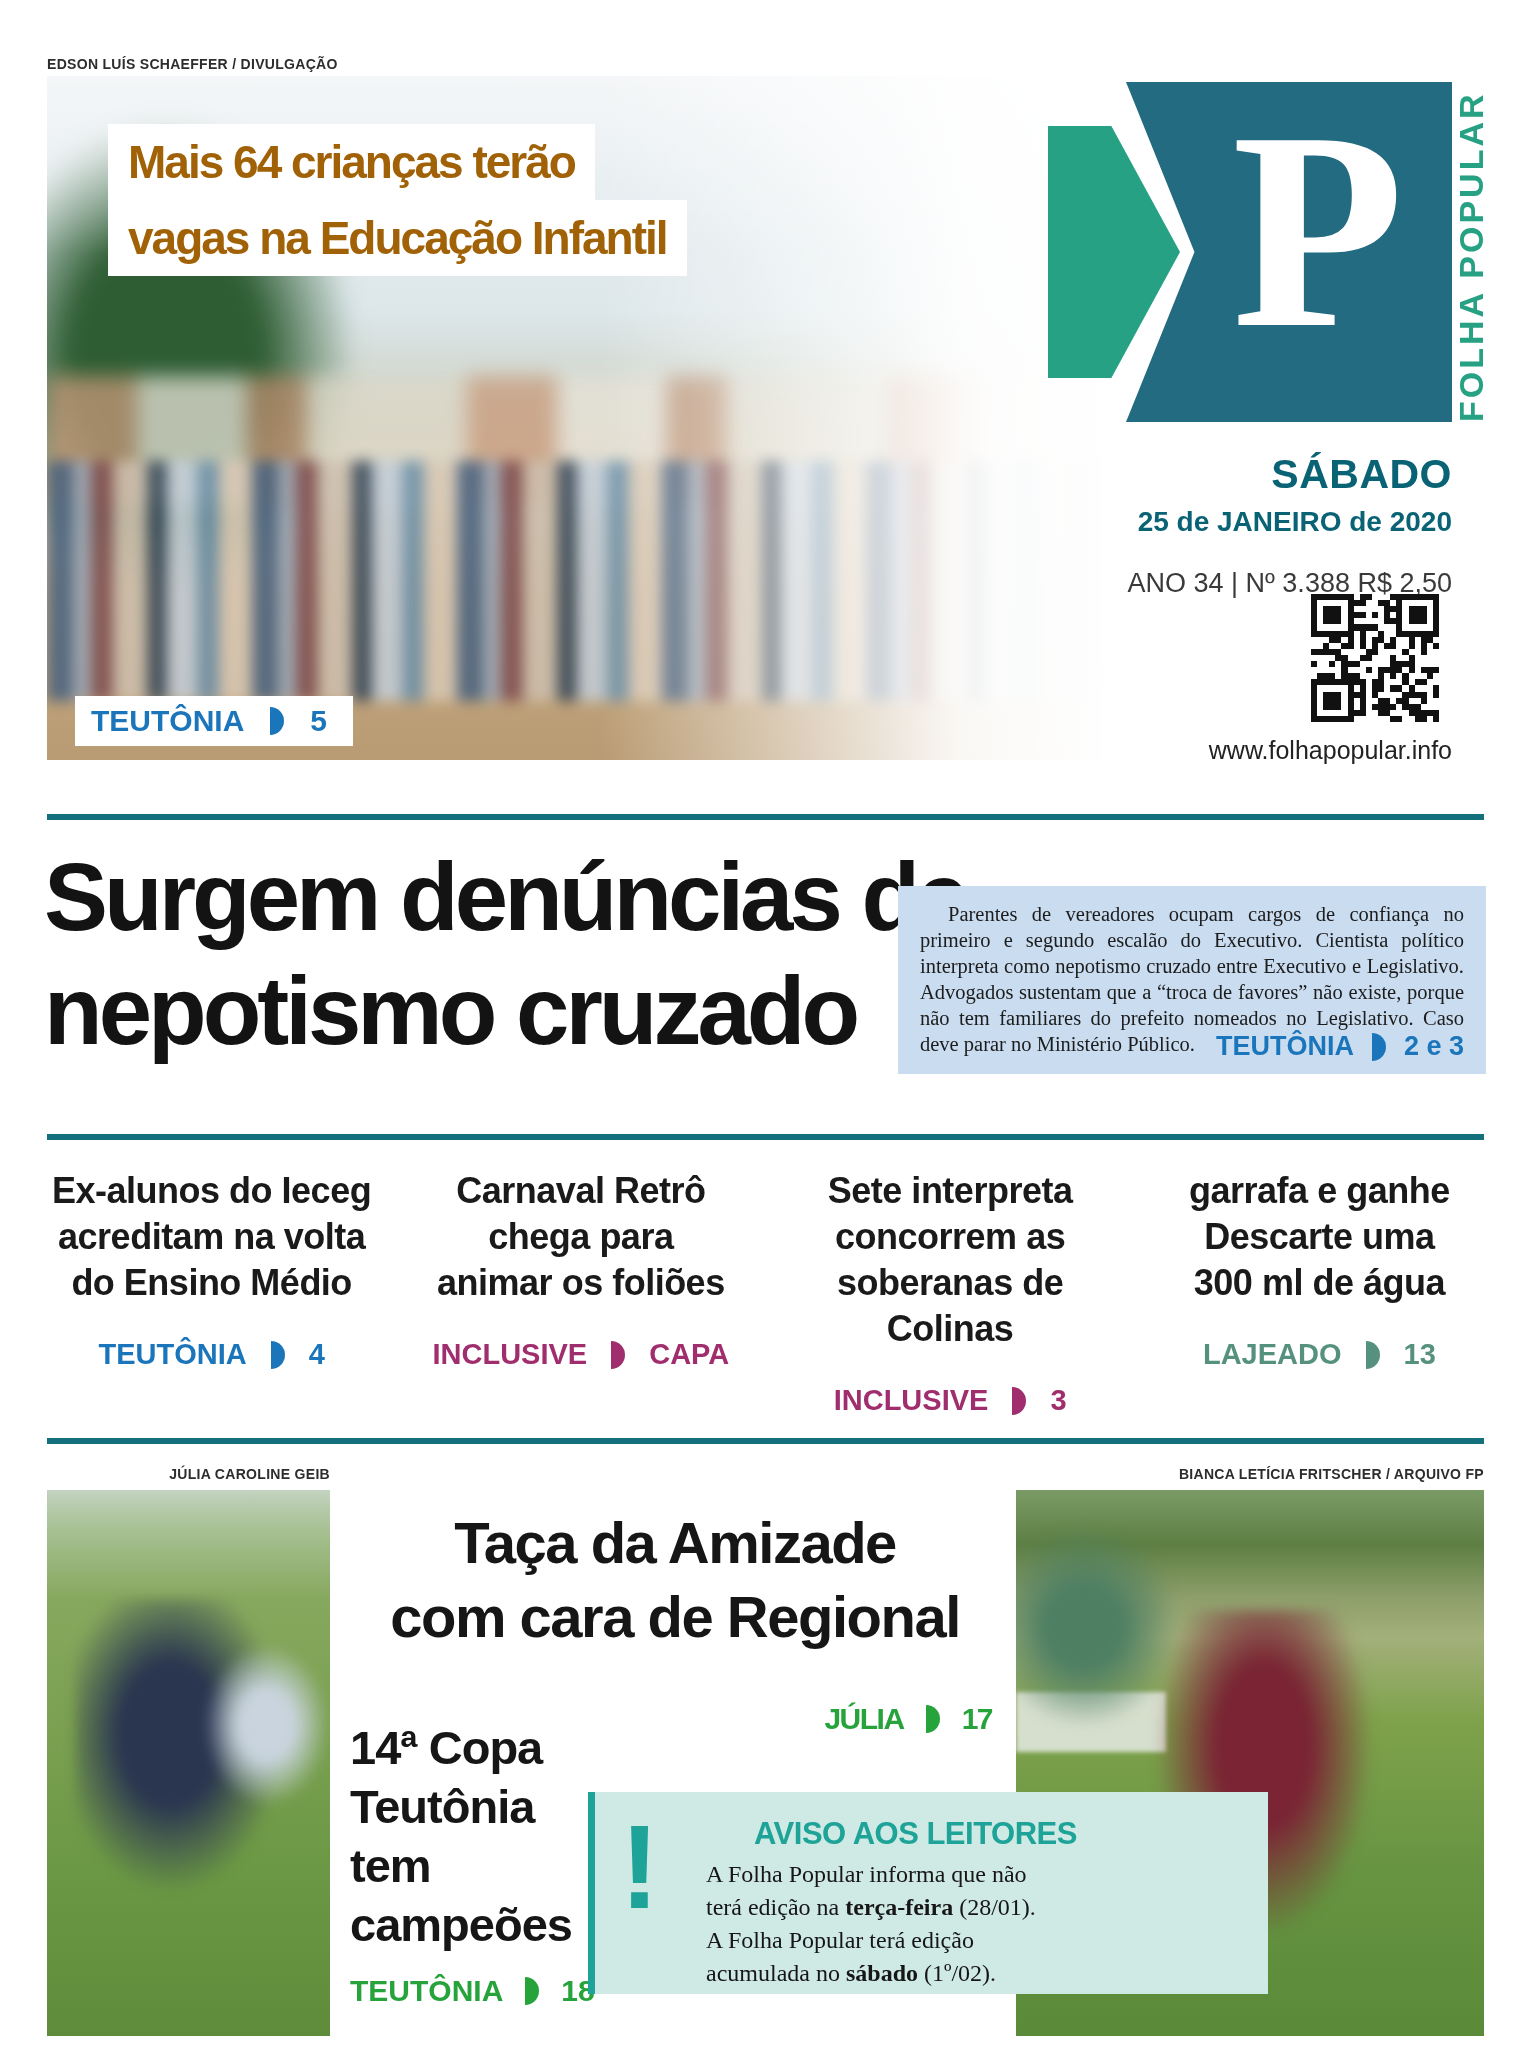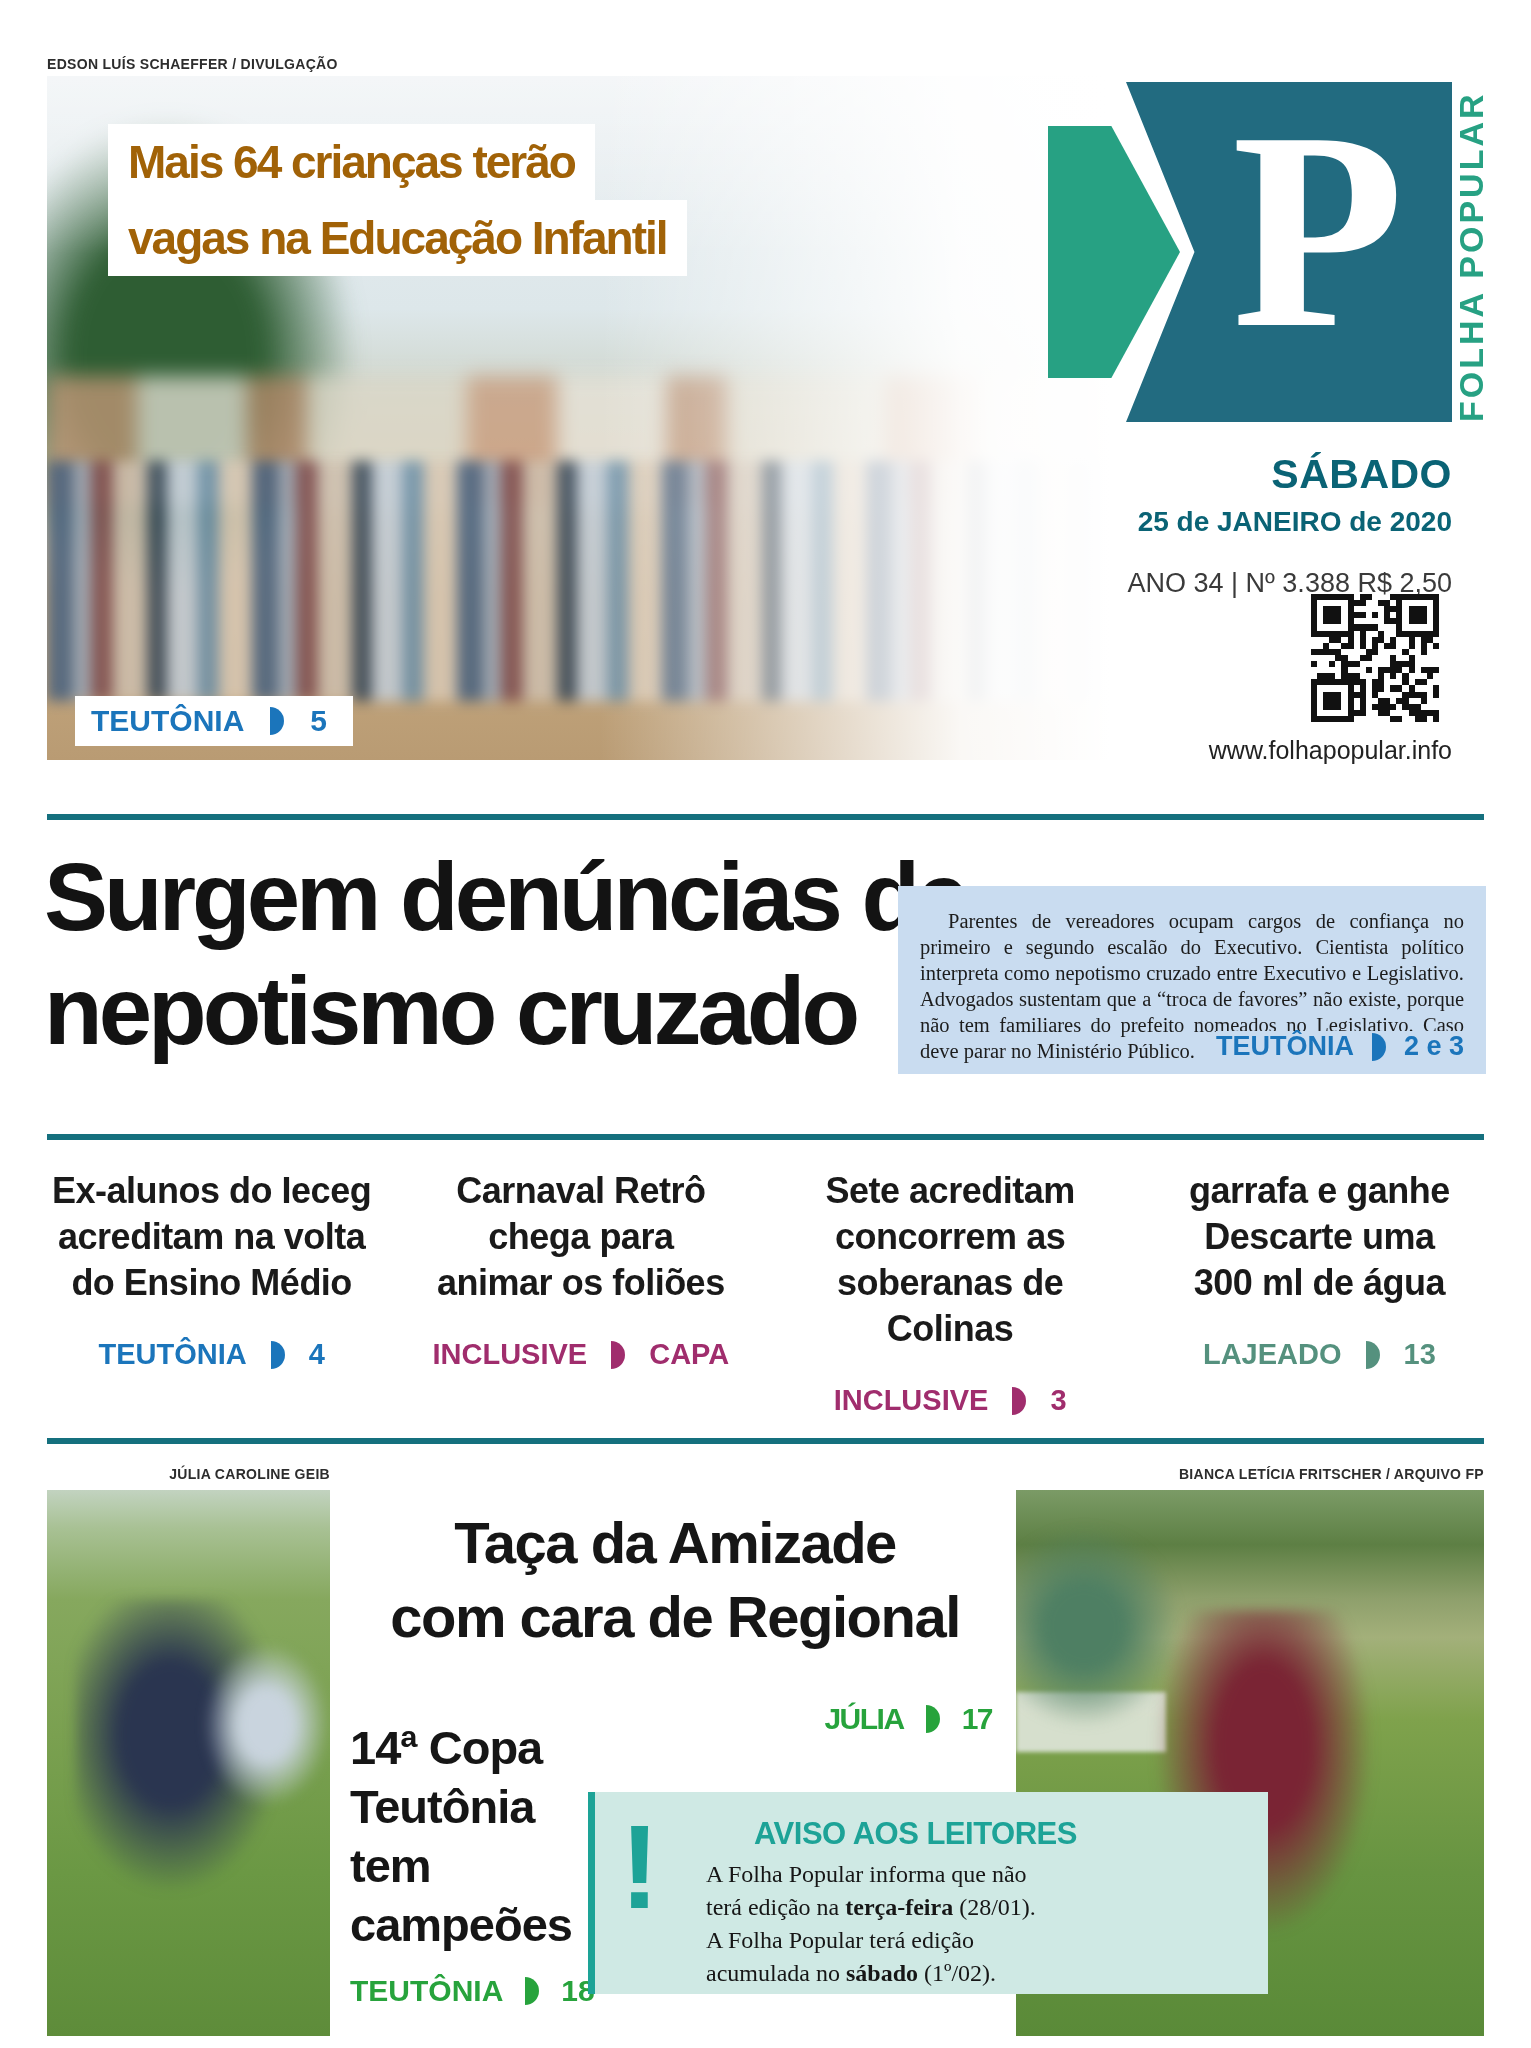--- a/index.html
+++ b/index.html
@@ -47,21 +47,21 @@
   .qr svg { width:100%; height:100%; }
   .website { position:absolute; left:1050px; top:736px; width:402px; text-align:right;
     font-size:25px; color:#222; text-decoration:none; }
 
   .rule { position:absolute; left:47px; width:1437px; height:6px; }
 
   
   .main-headline { position:absolute; left:44px; top:840px; font-size:96px; line-height:114px;
     font-weight:700; letter-spacing:-4px; color:#131313; }
   .summary-box { position:absolute; left:898px; top:886px; width:588px; height:188px; box-sizing:border-box;
-    padding:22px 22px; }
+    padding:15px 22px; }
   .summary-text { font-family:"Liberation Serif", serif; font-size:20.5px; line-height:26px;
     text-align:justify; text-indent:28px; color:#1c1c1c; }
   .summary-kicker { position:absolute; right:22px; bottom:12px; display:flex; align-items:center; gap:18px;
     font-size:27px; font-weight:800; background:inherit; }
 
   
   .teasers { position:absolute; left:47px; top:1168px; width:1437px; display:flex; gap:40px; }
   .teaser { flex:1; text-align:center; }
   .teaser .t-line { font-size:36px; line-height:46px; font-weight:700; letter-spacing:-.5px; color:#1a1a1a; }
   .kicker { display:flex; align-items:center; justify-content:center; gap:24px;
@@ -411,21 +411,21 @@
       <div class="t-line">Carnaval Retrô</div>
       <div class="t-line">chega para</div>
       <div class="t-line">animar os foliões</div>
       <div class="kicker">
         <span style="color: rgb(160, 45, 109);">INCLUSIVE</span>
         <span class="arrow" style="background: rgb(160, 45, 109);"></span>
         <span style="color: rgb(160, 45, 109);">CAPA</span>
       </div>
     </div>
     <div class="teaser">
-      <div class="t-line">Sete acreditam</div>
+      <div class="t-line">Sete interpreta</div>
       <div class="t-line">concorrem as</div>
       <div class="t-line">soberanas de Colinas</div>
       <div class="kicker">
         <span style="color: rgb(160, 45, 109);">INCLUSIVE</span>
         <span class="arrow" style="background: rgb(160, 45, 109);"></span>
         <span style="color: rgb(160, 45, 109);">3</span>
       </div>
     </div>
     <div class="teaser">
       <div class="t-line">garrafa e ganhe</div>

